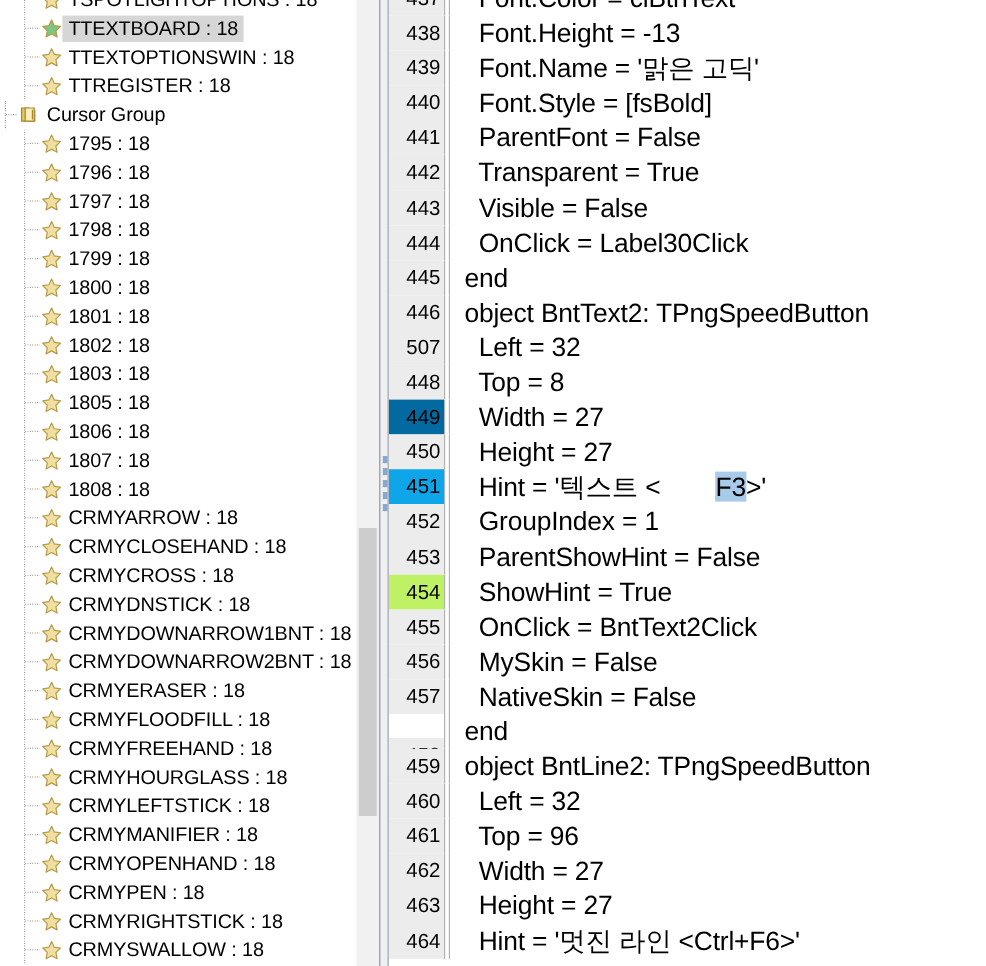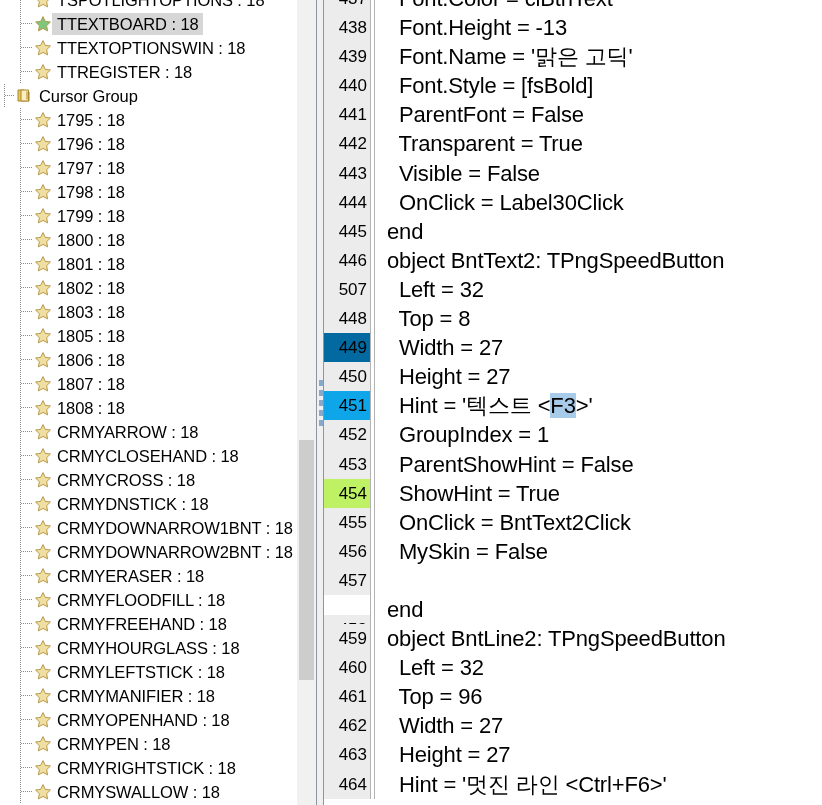--- a/index.html
+++ b/index.html
@@ -194,20 +194,21 @@
   .code-text {
     flex: 1 1 auto;
     font-size: 22px;
     line-height: 29.1px;
     color: #000000;
     padding-left: 12px;
     letter-spacing: -0.15px;
   }
   .sel {
     background: #a8cbea;
+    margin-left: 46px;
   }
 
   
   .code-line.partial .code-text { color: #000000; }
 </style>
 </head>
 <body>
 
 <div class="app">
 
@@ -518,21 +519,21 @@
         <div class="code-line"><div class="gutter" style="background: rgb(236, 236, 236);">507</div><div class="gutter-sep"></div><div class="code-text">  Left = 32</div></div>
         <div class="code-line"><div class="gutter" style="background: rgb(236, 236, 236);">448</div><div class="gutter-sep"></div><div class="code-text">  Top = 8</div></div>
         <div class="code-line"><div class="gutter" style="background: #0369a1;">449</div><div class="gutter-sep"></div><div class="code-text">  Width = 27</div></div>
         <div class="code-line"><div class="gutter" style="background: rgb(236, 236, 236);">450</div><div class="gutter-sep"></div><div class="code-text">  Height = 27</div></div>
         <div class="code-line"><div class="gutter" style="background: #0ea5e9;">451</div><div class="gutter-sep"></div><div class="code-text"><span>  Hint = '텍스트 &lt;</span><span class="sel" style="background: rgb(168, 203, 234);">F3</span><span>&gt;'</span></div></div>
         <div class="code-line"><div class="gutter" style="background: rgb(236, 236, 236);">452</div><div class="gutter-sep"></div><div class="code-text">  GroupIndex = 1</div></div>
         <div class="code-line"><div class="gutter" style="background: rgb(236, 236, 236);">453</div><div class="gutter-sep"></div><div class="code-text">  ParentShowHint = False</div></div>
         <div class="code-line"><div class="gutter" style="background: #bef264;">454</div><div class="gutter-sep"></div><div class="code-text">  ShowHint = True</div></div>
         <div class="code-line"><div class="gutter" style="background: rgb(236, 236, 236);">455</div><div class="gutter-sep"></div><div class="code-text">  OnClick = BntText2Click</div></div>
         <div class="code-line"><div class="gutter" style="background: rgb(236, 236, 236);">456</div><div class="gutter-sep"></div><div class="code-text">  MySkin = False</div></div>
-        <div class="code-line"><div class="gutter" style="background: rgb(236, 236, 236);">457</div><div class="gutter-sep"></div></div>
+        <div class="code-line"><div class="gutter" style="background: rgb(236, 236, 236);">457</div><div class="gutter-sep"></div><div class="code-text">  NativeSkin = False</div></div>
         <div class="code-line"><div class="gutter" style="background: rgb(236, 236, 236); margin-top: 40px;">458</div><div class="gutter-sep"></div><div class="code-text">end</div></div>
         <div class="code-line"><div class="gutter" style="background: rgb(236, 236, 236);">459</div><div class="gutter-sep"></div><div class="code-text">object BntLine2: TPngSpeedButton</div></div>
         <div class="code-line"><div class="gutter" style="background: rgb(236, 236, 236);">460</div><div class="gutter-sep"></div><div class="code-text">  Left = 32</div></div>
         <div class="code-line"><div class="gutter" style="background: rgb(236, 236, 236);">461</div><div class="gutter-sep"></div><div class="code-text">  Top = 96</div></div>
         <div class="code-line"><div class="gutter" style="background: rgb(236, 236, 236);">462</div><div class="gutter-sep"></div><div class="code-text">  Width = 27</div></div>
         <div class="code-line"><div class="gutter" style="background: rgb(236, 236, 236);">463</div><div class="gutter-sep"></div><div class="code-text">  Height = 27</div></div>
         <div class="code-line"><div class="gutter" style="background: rgb(236, 236, 236);">464</div><div class="gutter-sep"></div><div class="code-text">  Hint = '멋진 라인 &lt;Ctrl+F6&gt;'</div></div>
       </div>
 
   </div>

